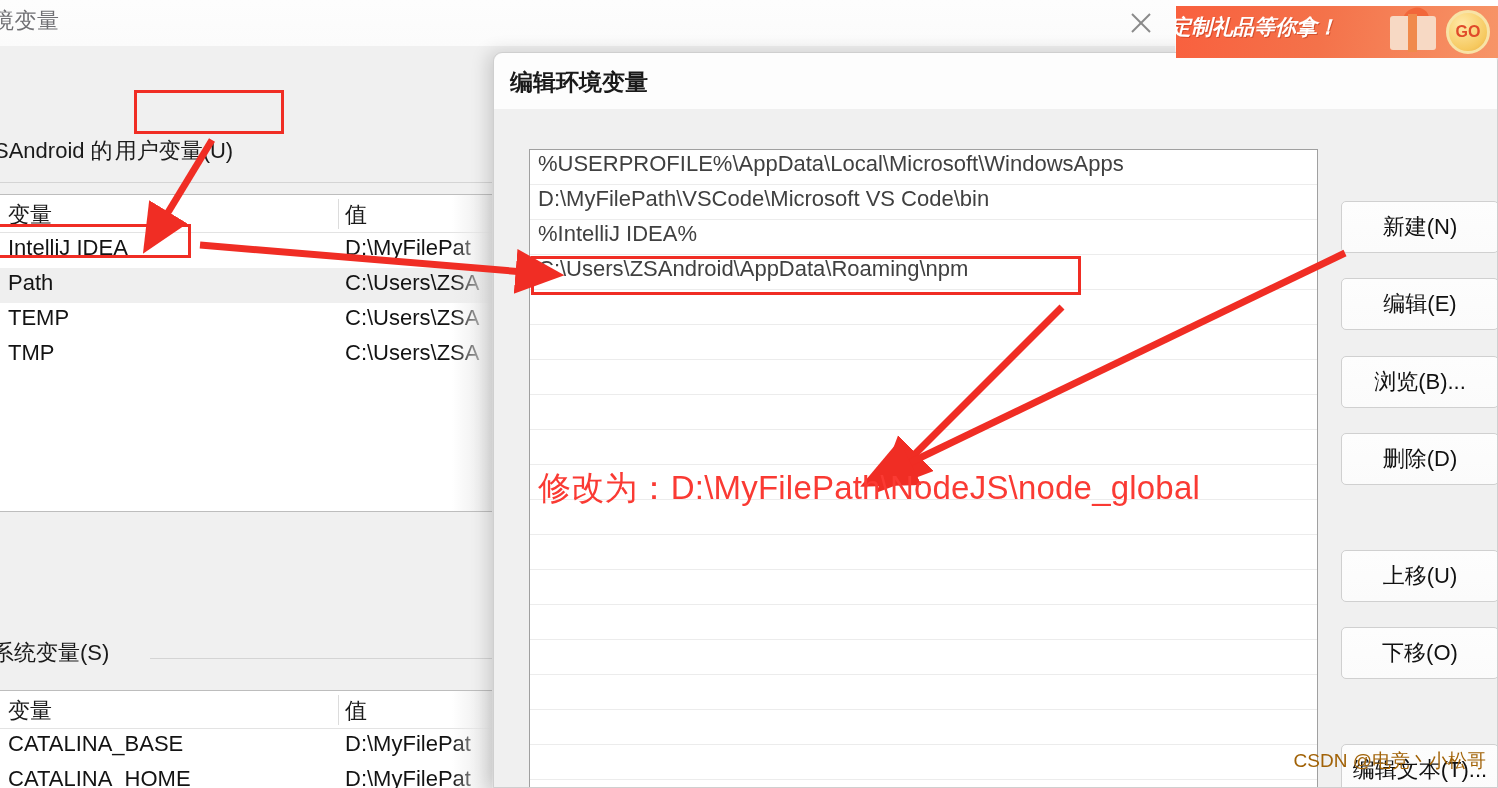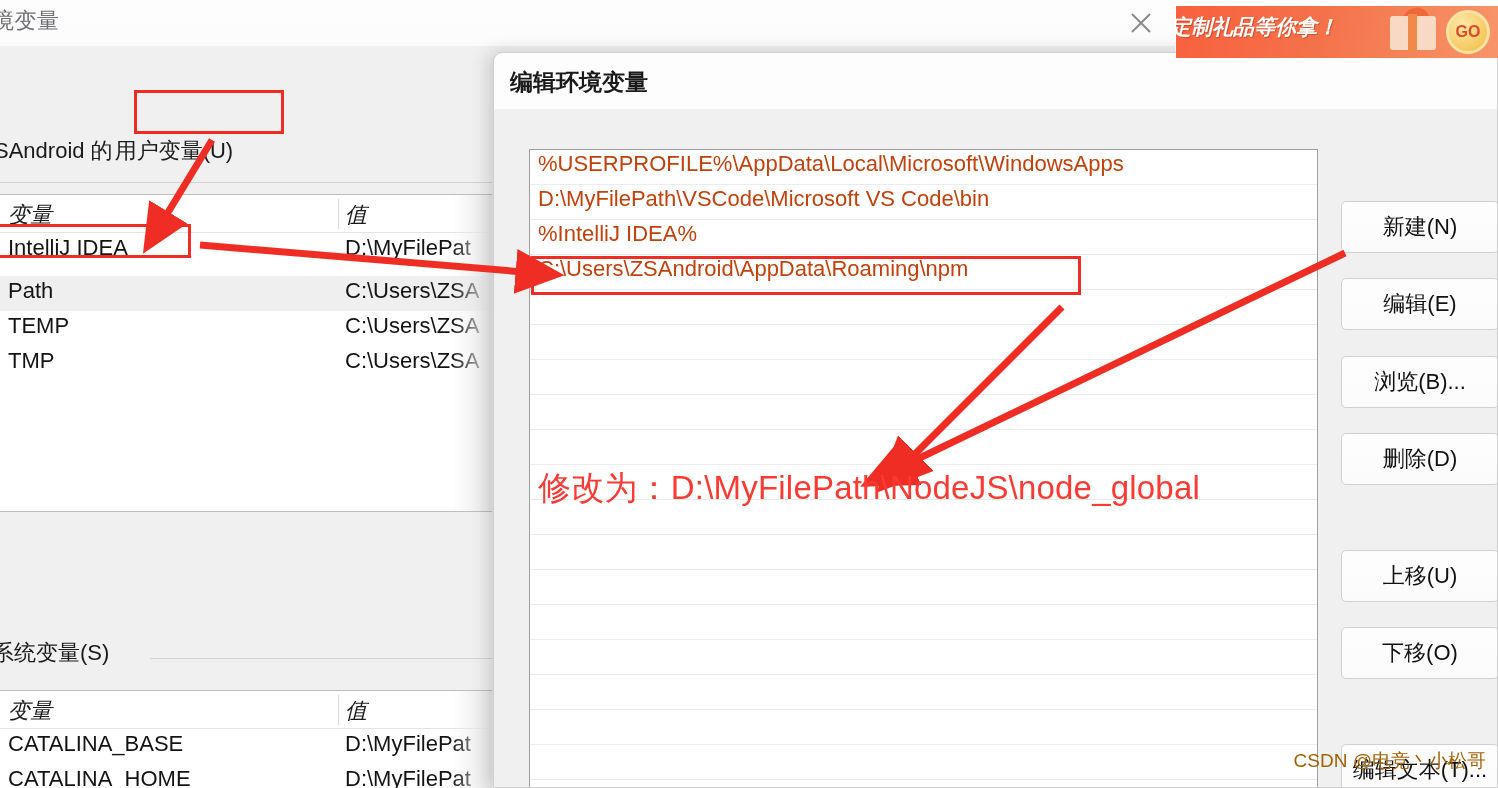--- a/index.html
+++ b/index.html
@@ -62,32 +62,32 @@
     border-bottom: 1px solid #bdbdbd;
     overflow: hidden;
   }
   .thead {
     position: relative; height: 38px;
     background: #ffffff;
     border-bottom: 1px solid #e3e3e3;
   }
   .th {
     position: absolute; top: 5px;
-    font-size: 22px; color: #1a1a1a; white-space: nowrap; font-style: italic;
+    font-size: 22px; color: #1a1a1a; white-space: nowrap;
   }
   .th-var { left: 8px; }
   .th-val { left: 345px; }
   .th-divider {
     position: absolute; left: 338px; top: 4px; width: 1px; height: 30px;
     background: #dcdcdc;
   }
   .trow {
     position: relative; height: 35px;
   }
-  .trow.selected { background: #efefef; margin-top: 8px; }
+  .trow.selected { background: #efefef; }
   .tcell {
     position: absolute; top: 2px;
     font-size: 22px; color: #131313; white-space: nowrap;
   }
   .tcell-var { left: 8px; }
   .tcell-val { left: 345px; }
 
   
   .grp-sys-label {
     position: absolute; left: -8px; top: 592px;
@@ -142,21 +142,21 @@
     border: 1px solid #a0a0a0;
     overflow: hidden;
   }
   .lrow {
     position: relative;
     height: 35px;
     border-bottom: 1px solid #ececec;
   }
   .lrow span.ltext {
     position: absolute; left: 8px; top: 1px;
-    font-size: 22px; color: #c2410c; white-space: nowrap;
+    font-size: 22px; color: #404040; white-space: nowrap;
   }
 
   
   .annot-text {
     position: absolute; left: 45px; top: 467px;
     font-size: 33px; color: #fa3a33; white-space: nowrap;
     letter-spacing: .2px;
   }
 
   

